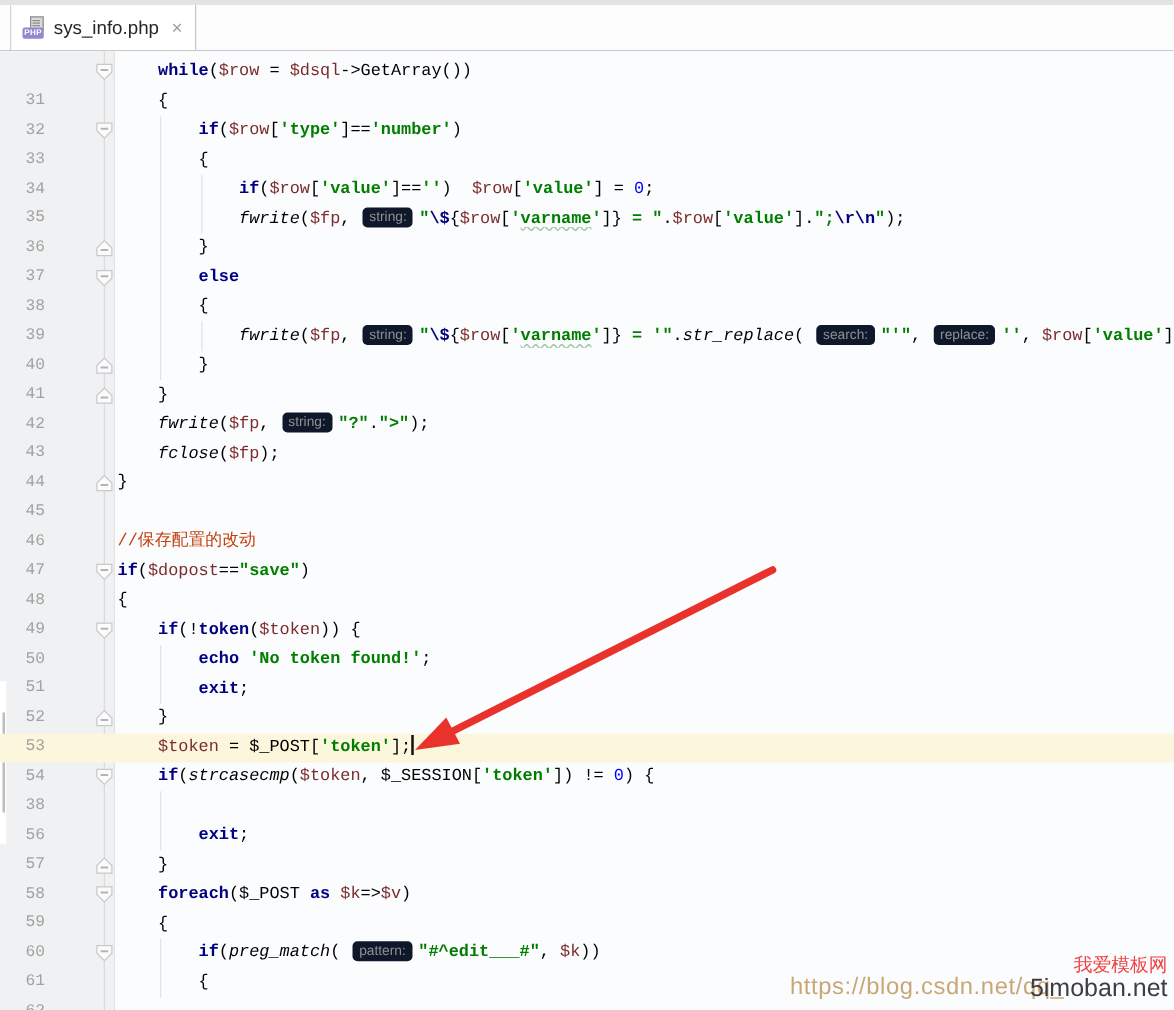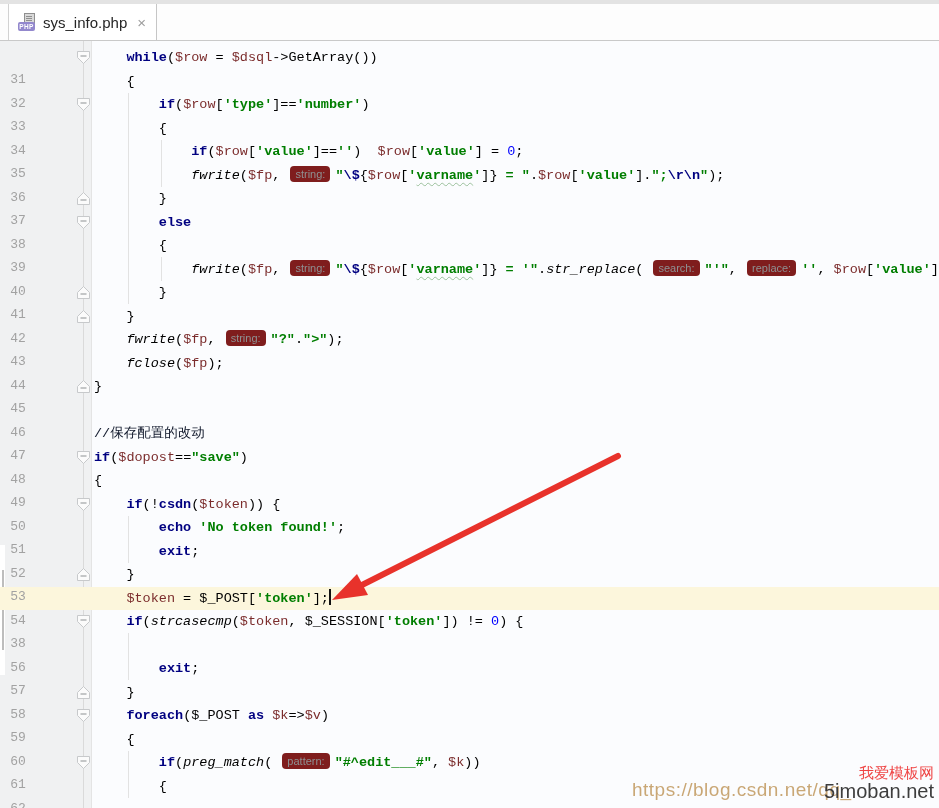--- a/index.html
+++ b/index.html
@@ -17,36 +17,36 @@
   .phpicon .badge{position:absolute;left:0;bottom:0;width:17px;height:9px;background:#9388cd;border-radius:2px;
        color:#fff;font-size:6.5px;font-weight:bold;line-height:9px;text-align:center;letter-spacing:.3px;}
   
   .editor{position:absolute;left:0;top:41px;right:0;bottom:0;background:#fbfcfe;}
   .gutterbg{position:absolute;left:0;top:0;bottom:0;width:91px;background:#f0f1f2;border-right:1px solid #e4e4e4;}
   .foldline{position:absolute;left:83px;top:0;bottom:0;width:1px;background:#dadada;}
   .guide{position:absolute;width:1px;background:#e2e2e2;}
   .lines{position:relative;z-index:1;padding-top:5px;}
   .row{display:flex;height:23.5px;line-height:23.5px;align-items:center;}
   .row.hl{background:#fcf6dc;}
-  .ln{width:36px;flex:none;text-align:center;font-family:"Liberation Mono","DejaVu Sans Mono",monospace;
+  .ln{width:36px;flex:none;text-align:right;font-family:"Liberation Mono","DejaVu Sans Mono",monospace;
       font-size:13px;color:#a2a2a2;cursor:pointer;margin-top:44px;}
   .fold{width:15px;height:15px;flex:none;margin-left:40px;display:flex;align-items:center;justify-content:center;cursor:pointer;}
   .codeline{white-space:pre;flex:none;padding-left:3px;font-family:"Liberation Mono","DejaVu Sans Mono",monospace;
       font-size:13.5px;color:#000;}
   .kw{color:#000080;font-weight:bold;}
   .var{color:#7b2c2c;}
   .sg{color:#000;text-align:center;}
   .str{color:#007e00;font-weight:bold;}
   .typo{color:#007e00;font-weight:bold;text-decoration:underline wavy rgba(110,165,110,.65);
         text-decoration-thickness:1px;text-underline-offset:2.5px;}
   .lit{color:#0000ff;}
-  .cmt{color:#0f172a;}
+  .cmt{color:#c2410c;}
   .fn{font-style:italic;}
   .esc{color:#000080;font-weight:bold;}
-  .chip{display:inline-block;background:#7f1d1d;color:#8f9193;border-radius:4px;
+  .chip{display:inline-block;background:#0f172a;color:#8f9193;border-radius:4px;
         font-family:"Liberation Sans",sans-serif;font-size:11px;font-weight:normal;font-style:normal;
         line-height:14px;padding:1px 5px;margin:0 5px 0 2px;vertical-align:1px;}
   .caret{display:inline-block;width:2px;height:16px;background:#111;vertical-align:-3px;}
   
   .leftnotch{position:absolute;left:0;top:504px;width:5px;height:130px;background:#fff;}
   .leftmark{position:absolute;left:2px;top:529px;width:2px;height:80px;background:#bdbdbd;}
   .arrow{position:absolute;left:0;top:0;width:939px;height:808px;pointer-events:none;z-index:5;}
   .wm-url{position:absolute;left:632px;top:779px;font-size:19px;color:#a16207;opacity:.55;letter-spacing:.5px;z-index:6;}
   .wm-dark{position:absolute;right:5px;top:764px;text-align:right;z-index:7;line-height:18px;}
   .wm-name{font-size:15px;color:#ef4444;}
@@ -216,21 +216,21 @@
         <div class="codeline"><span>{</span></div>
       </div>
       <div class="row">
         <div class="ln">50</div>
         <div class="fold">
           <svg width="15" height="15" viewBox="0 0 15 15">
             <path d="M1.5 1.5H13.5V7.5L7.5 13.5 1.5 7.5Z" fill="#fbfbfb" stroke="#c7c9cb"></path>
             <path d="M4.5 6H10.5" stroke="#b2b4b6" stroke-width="1.5"></path>
           </svg>
         </div>
-        <div class="codeline"><span>    </span><span class="kw">if</span><span>(!</span><span class="kw">csdn</span><span>(</span><span class="var">$token</span><span>)) {</span></div>
+        <div class="codeline"><span>    </span><span class="kw">if</span><span>(!</span><span class="kw">token</span><span>(</span><span class="var">$token</span><span>)) {</span></div>
       </div>
       <div class="row">
         <div class="ln">51</div>
         <div class="fold"></div>
         <div class="codeline"><span>        </span><span class="kw">echo</span><span> </span><span class="str">'No token found!'</span><span>;</span></div>
       </div>
       <div class="row">
         <div class="ln">52</div>
         <div class="fold"></div>
         <div class="codeline"><span>        </span><span class="kw">exit</span><span>;</span></div>

